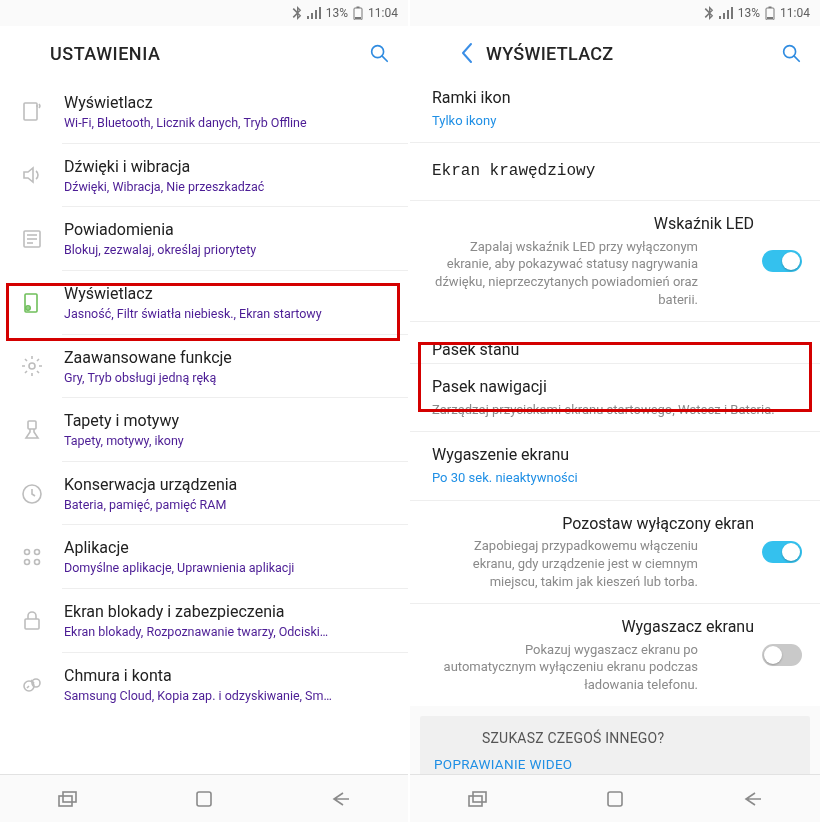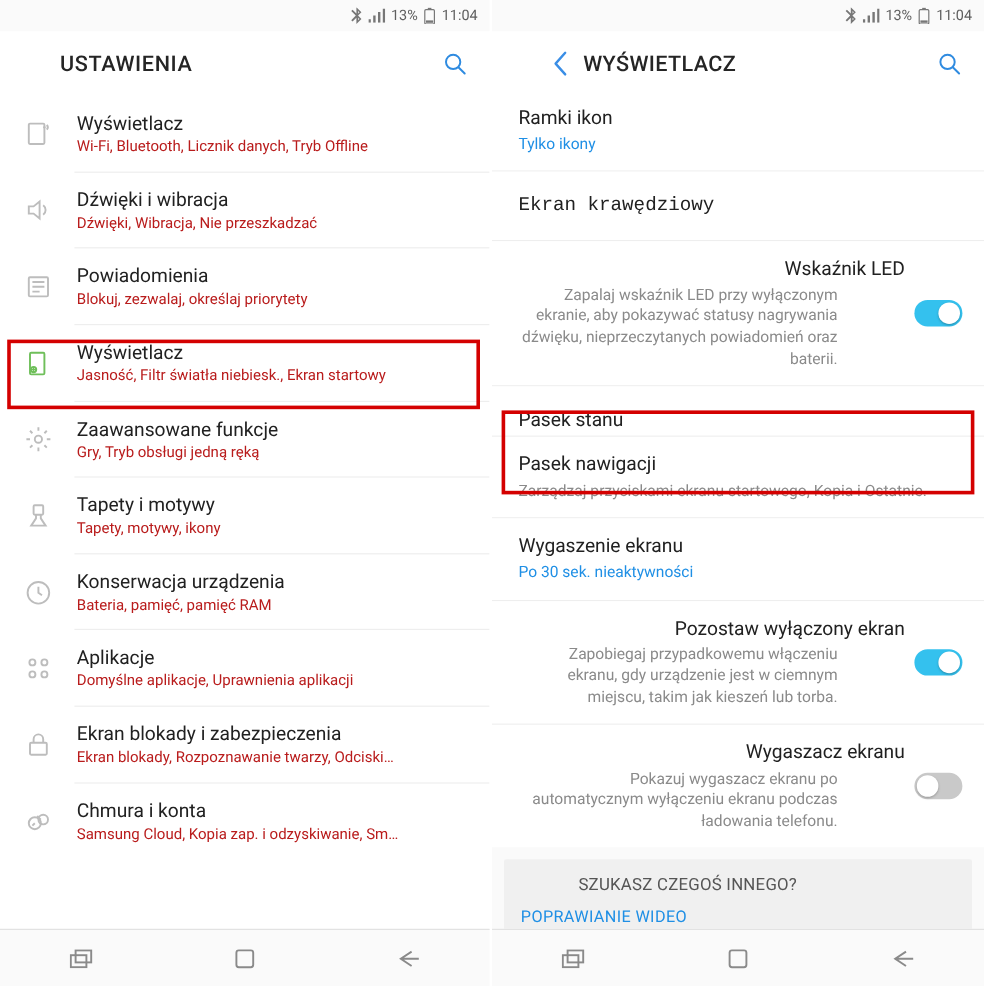--- a/index.html
+++ b/index.html
@@ -86,21 +86,21 @@
     border-bottom:1px solid #eee;
   }
   .s-icon {
     width:28px; height:28px;
     display:flex; align-items:center; justify-content:center;
     color:#9e9e9e;
     flex:none;
   }
   .s-text { flex:1; min-width:0; }
   .s-title { font-size:16px; color:#212121; line-height:1.25; }
-  .s-sub { font-size:12.5px; color:#b91c1c; margin-top:2px; line-height:1.25; }
+  .s-sub { font-size:12.5px; color:#4c1d95; margin-top:2px; line-height:1.25; }
   .highlight-red {
     position:absolute;
     border:3px solid #d40000;
     pointer-events:none;
   }
   
   .display-list {
     flex:1;
     overflow:hidden;
     background:#fafafa;
@@ -412,21 +412,21 @@
           <div class="toggle"></div>
         </div>
       </div>
 
       <div class="d-item" style="padding-top:18px; padding-bottom:2px;">
         <div class="d-title">Pasek stanu</div>
       </div>
 
       <div class="d-item">
         <div class="d-title">Pasek nawigacji</div>
-        <div class="d-sub" style="padding-right:0">Zarządzaj przyciskami ekranu startowego, Kopia i Ostatnie.</div>
+        <div class="d-sub" style="padding-right:0">Zarządzaj przyciskami ekranu startowego, Wstecz i Bateria.</div>
       </div>
 
       <div class="d-item">
         <div class="d-title">Wygaszenie ekranu</div>
         <div class="d-sub blue">Po 30 sek. nieaktywności</div>
       </div>
 
       <div class="d-item">
         <div class="d-row">
           <div class="d-main">

